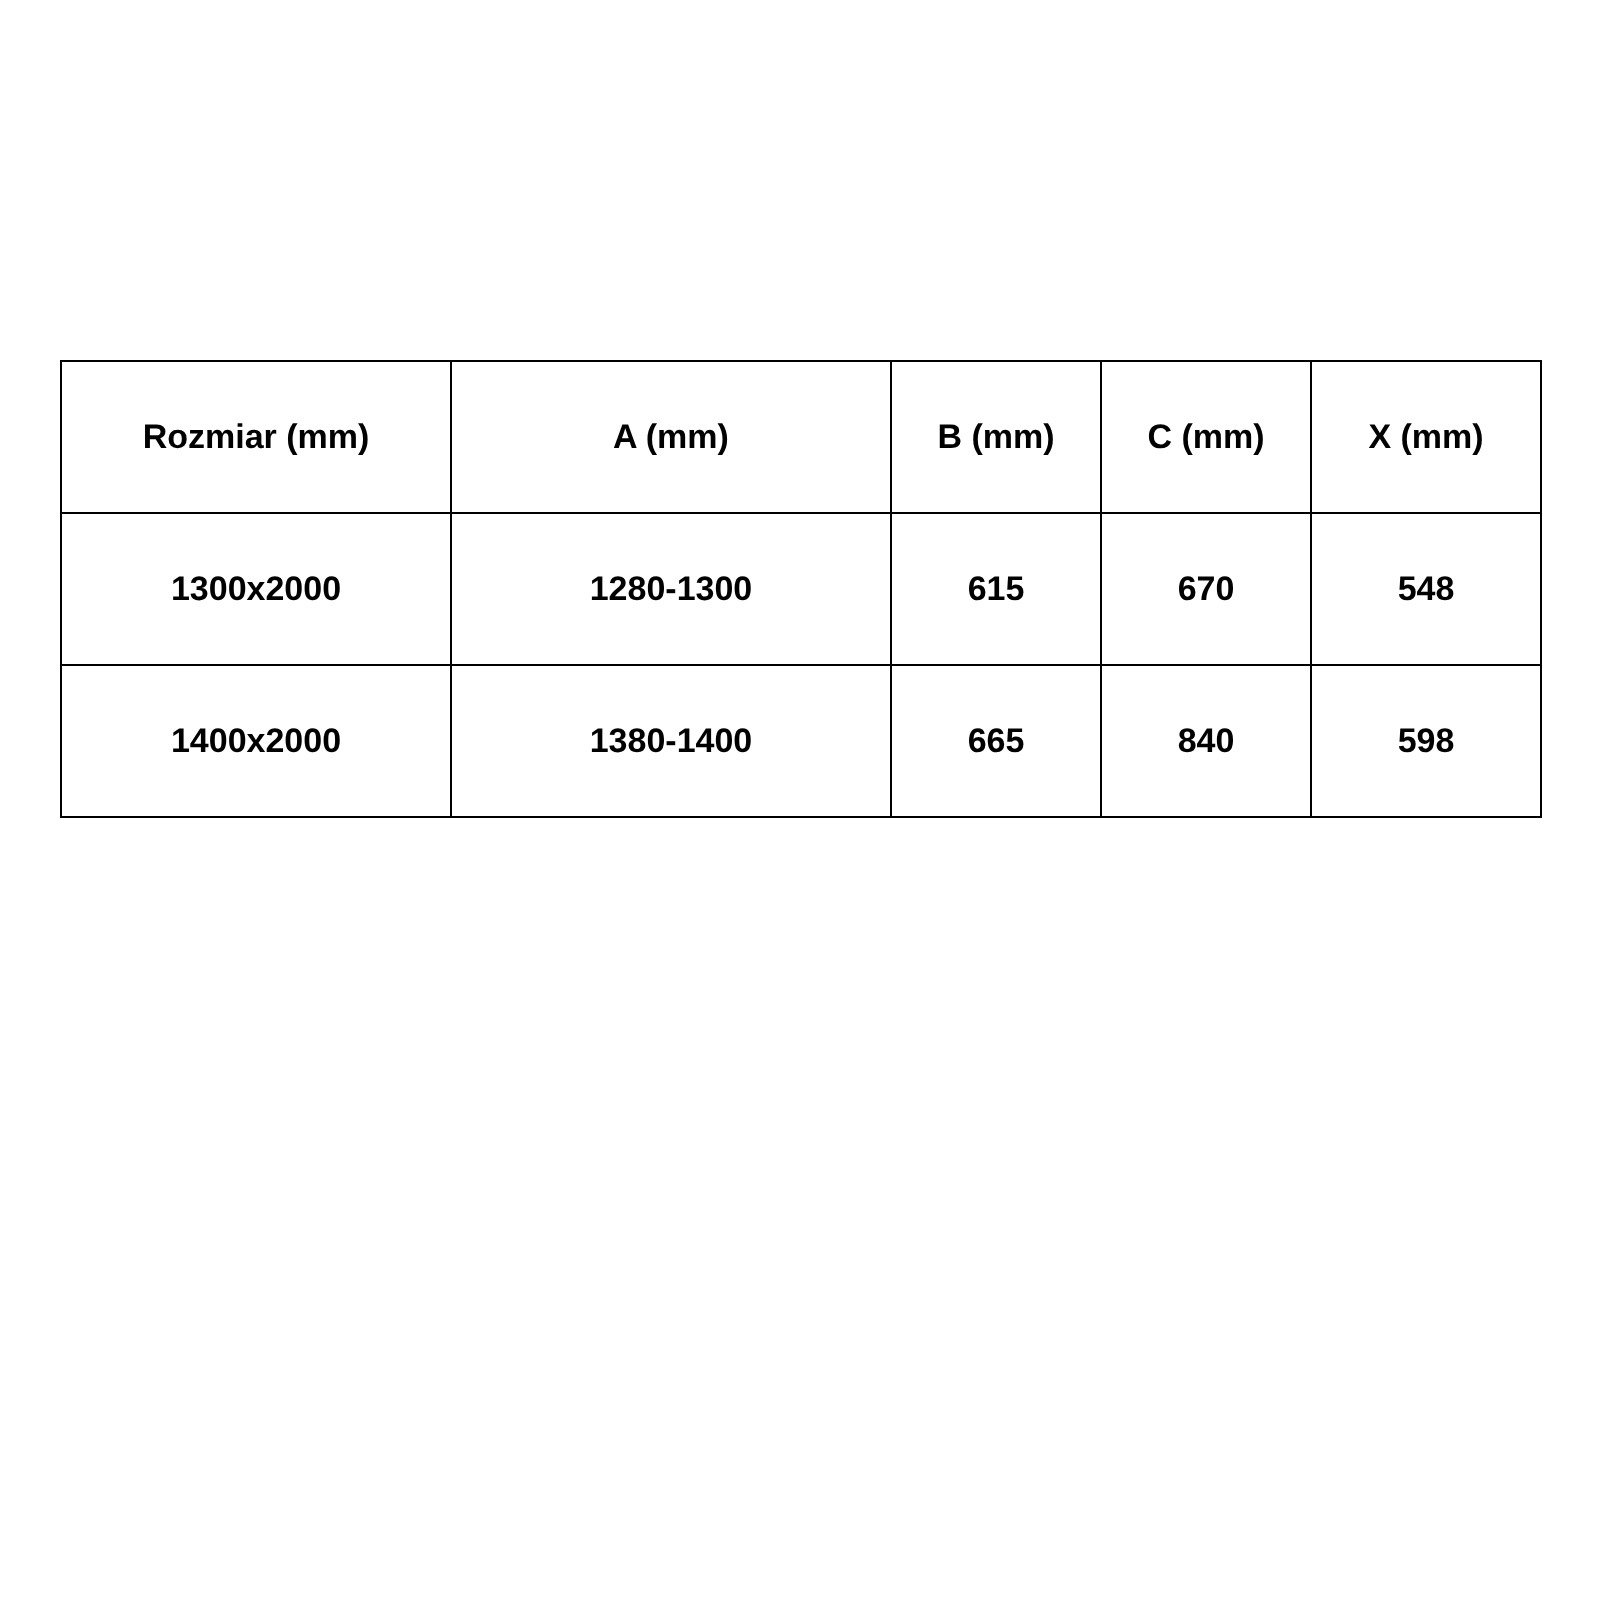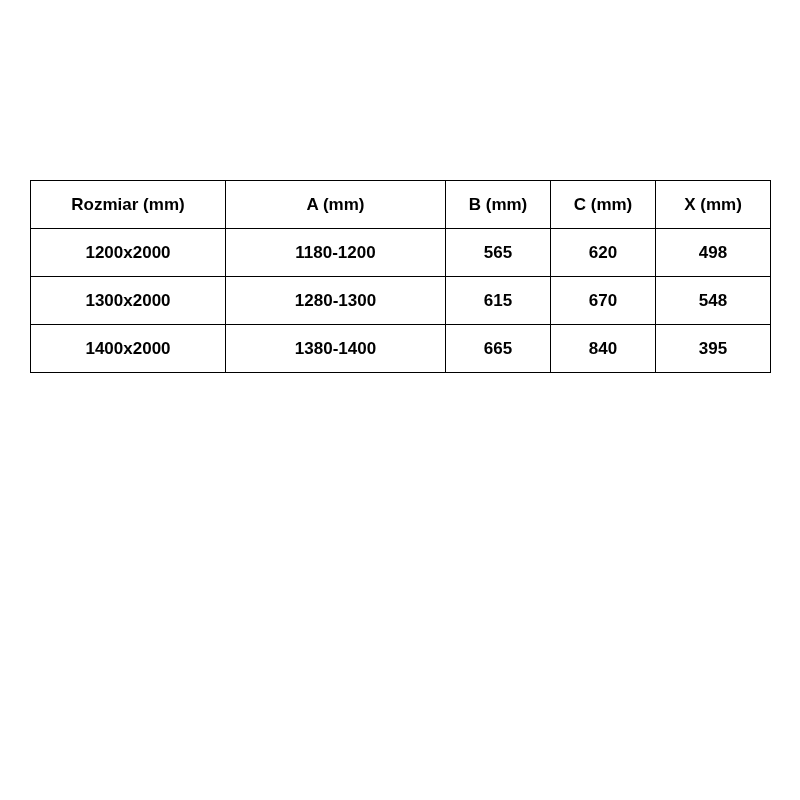--- a/index.html
+++ b/index.html
@@ -27,21 +27,21 @@
     table-layout: fixed;
   }
   table.spec-table td,
   table.spec-table th {
     border: 1px solid #000000;
     text-align: center;
     vertical-align: middle;
     font-weight: bold;
     font-size: 17px;
     height: 47px;
-    padding: 0 4px;
+    padding: 14px 4px;
     color: #000000;
     white-space: nowrap;
   }
   table.spec-table thead th {
     font-size: 17px;
     height: 47px;
   }
   col.c0 { width: 195px; }
   col.c1 { width: 220px; }
   col.c2 { width: 105px; }
@@ -64,35 +64,28 @@
       <tr>
         <th>Rozmiar (mm)</th>
         <th>A (mm)</th>
         <th>B (mm)</th>
         <th>C (mm)</th>
         <th>X (mm)</th>
       </tr>
     </thead>
     <tbody>
       <tr>
-        <td>1200x2000</td>
-        <td>1180-1200</td>
-        <td>565</td>
-        <td>620</td>
-        <td>498</td>
-      </tr>
-      <tr>
         <td>1300x2000</td>
         <td>1280-1300</td>
         <td>615</td>
         <td>670</td>
         <td>548</td>
       </tr>
       <tr>
         <td>1400x2000</td>
         <td>1380-1400</td>
         <td>665</td>
         <td>840</td>
-        <td>395</td>
+        <td>598</td>
       </tr>
     </tbody>
   </table>
 </div>
 
 </body></html>

